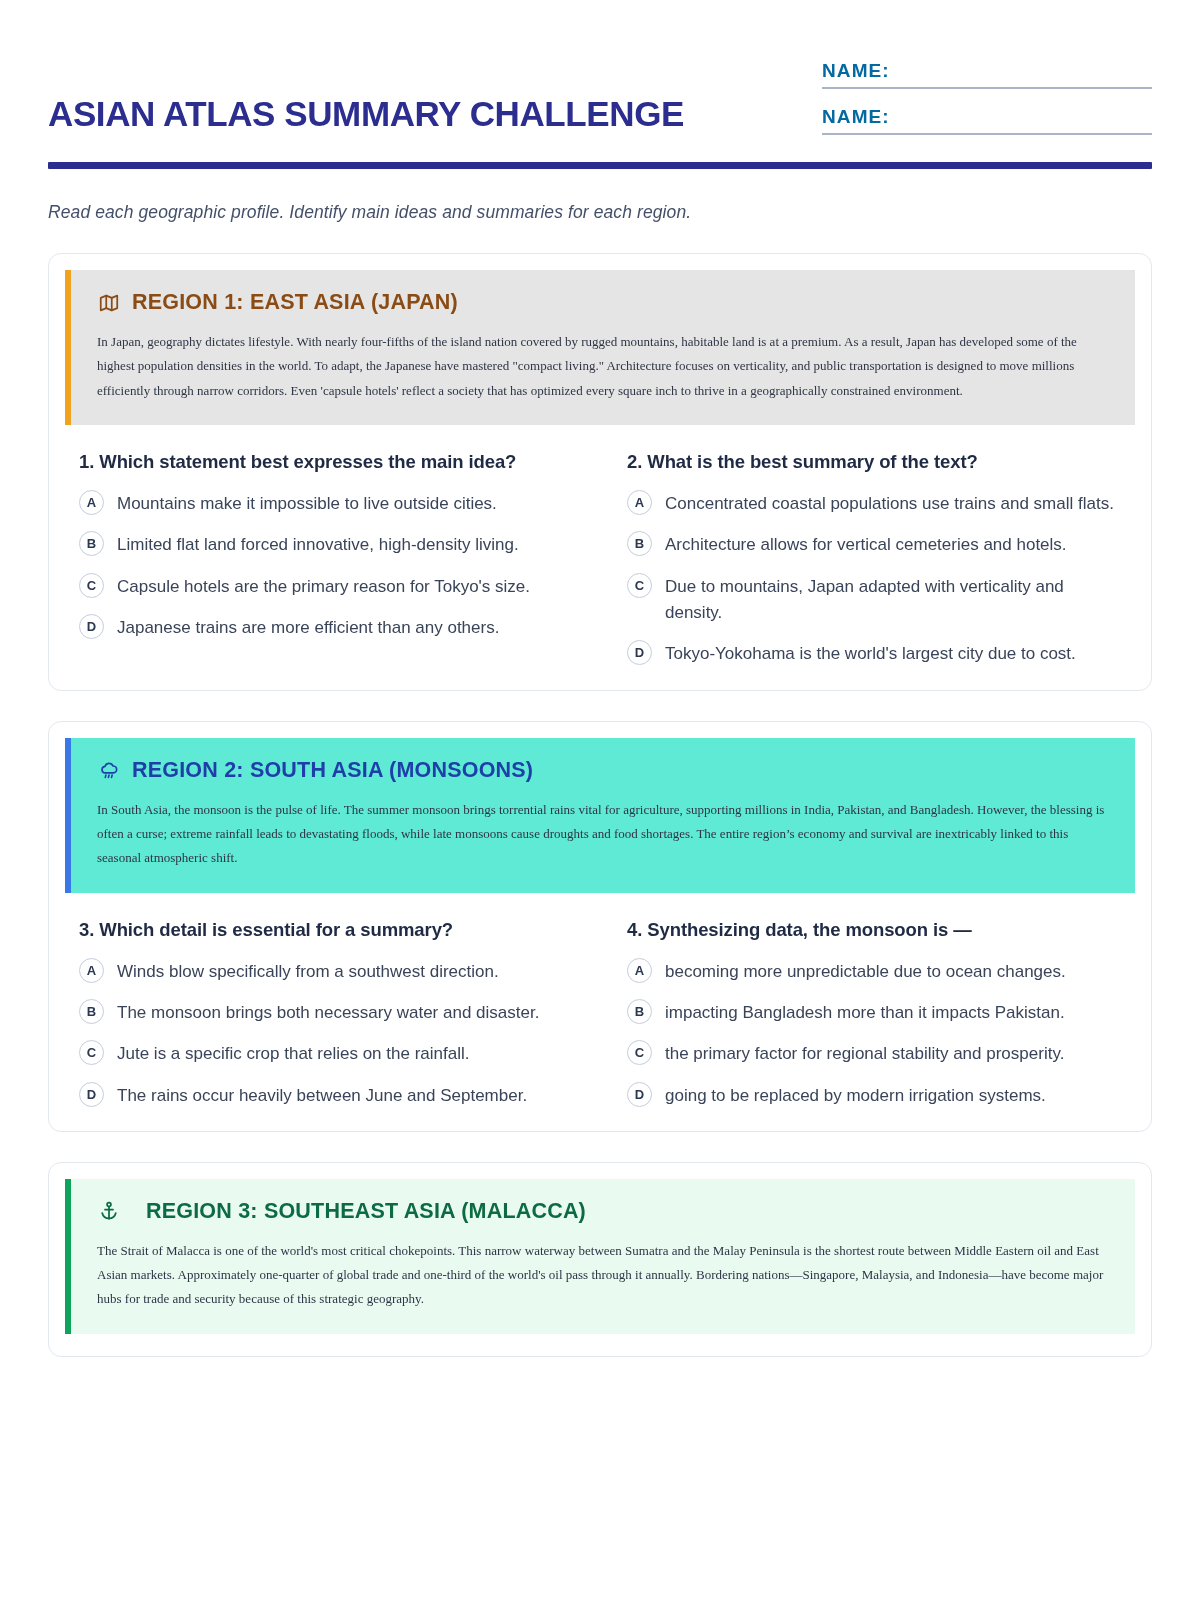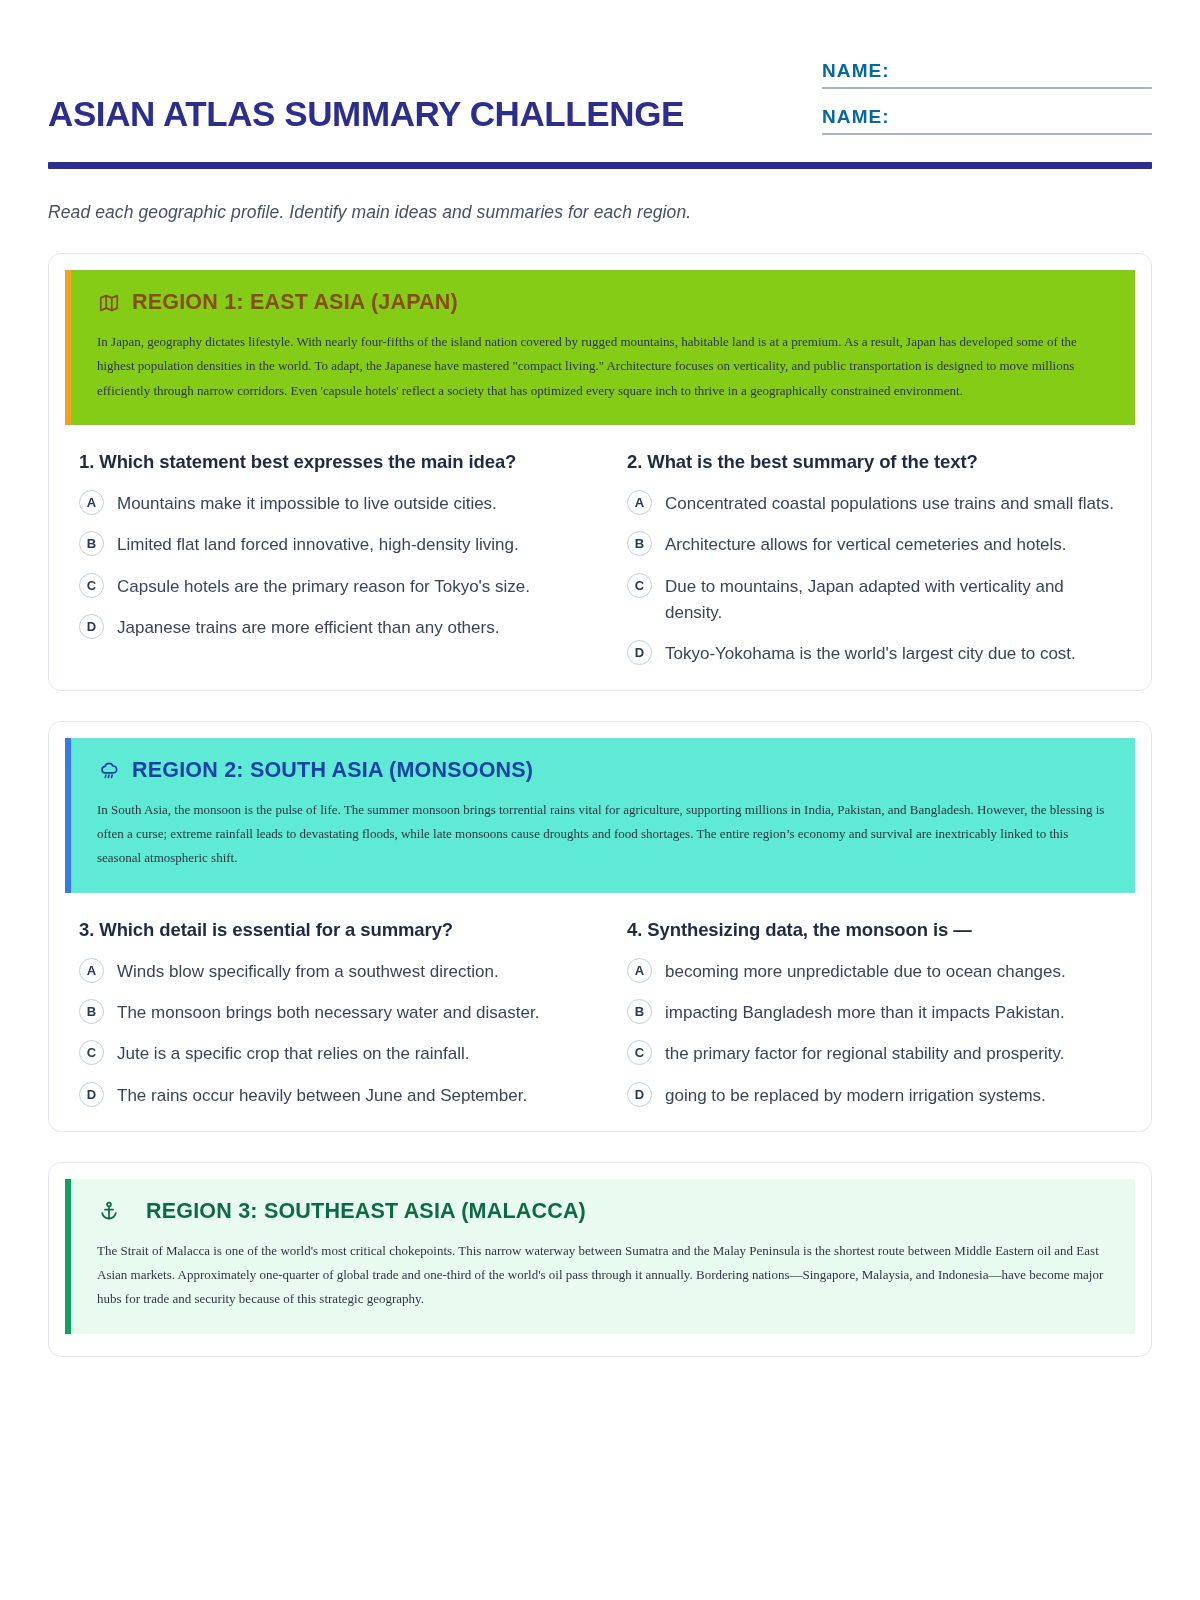--- a/index.html
+++ b/index.html
@@ -86,21 +86,21 @@
     margin-top: 30px;
     padding: 16px 16px 22px 16px;
     background: #ffffff;
   }
 
   .passage-block {
     padding: 20px 26px 22px 26px;
     border-left: 6px solid #cccccc;
   }
 
-  .passage-block.theme-amber { background: #84cc16; border-left-color: #f0a31e; }
+  .passage-block.theme-amber { background: #e5e5e5; border-left-color: #f0a31e; }
   .passage-block.theme-blue  { background: #5eead4; border-left-color: #3b78e7; }
   .passage-block.theme-green { background: #e9faf1; border-left-color: #0fa45c; }
 
   .region-heading {
     display: flex;
     align-items: center;
     gap: 11px;
     font-size: 21.5px;
     font-weight: 700;
     letter-spacing: 0.2px;

